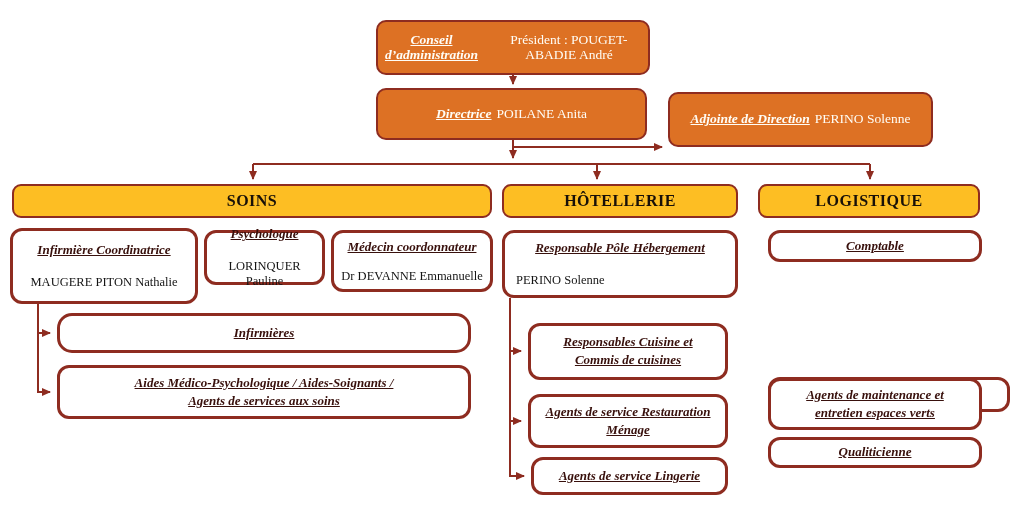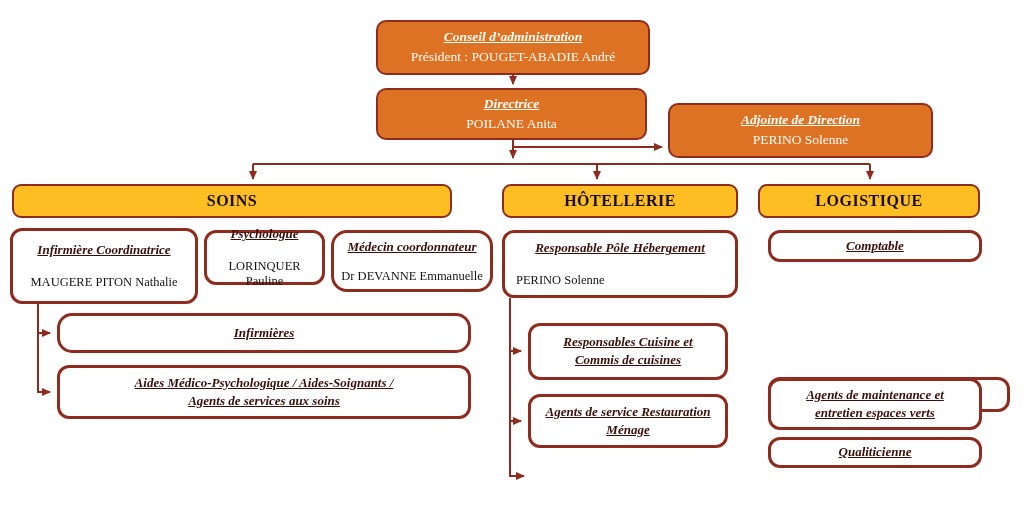--- a/index.html
+++ b/index.html
@@ -6,21 +6,21 @@
   .canvas{
     position:relative;width:1024px;height:518px;background:#ffffff;
     font-family:"Liberation Serif","DejaVu Serif",serif;overflow:hidden;
   }
   svg.connectors{position:absolute;left:0;top:0;z-index:0;pointer-events:none;}
   .obox{
     position:absolute;z-index:2;box-sizing:border-box;
     background:var(--orange,#DD7124);
     border:2px solid var(--line,#8E2C20);
     border-radius:10px;color:#FFFDF6;
-    display:flex;flex-direction:column;align-items:center;justify-content:center;
+    display:flex;flex-direction:row;align-items:center;justify-content:center;
     gap:5px;text-align:center;
   }
   .obox .t{font-weight:bold;font-style:italic;text-decoration:underline;font-size:13.5px;line-height:1.1;}
   .obox .n{font-size:13.5px;line-height:1.1;}
   .ybox{
     position:absolute;z-index:2;box-sizing:border-box;
     background:var(--yellow,#FDBE23);
     border:2.5px solid var(--line,#8E2C20);
     border-radius:9px;color:#181008;
     display:flex;align-items:center;justify-content:center;
@@ -73,41 +73,41 @@
   <div class="obox" style="left:376px;top:20px;width:274px;height:55px;">
     <span class="t">Conseil d’administration</span>
     <span class="n">Président : POUGET-ABADIE André</span>
   </div>
 
   <div class="obox" style="left:376px;top:88px;width:271px;height:52px;">
     <span class="t">Directrice</span>
     <span class="n">POILANE Anita</span>
   </div>
 
-  <div class="obox" style="left:668px;top:103px;width:265px;height:55px;">
+  <div class="obox" style="left:668px;top:92px;width:265px;height:55px;">
     <span class="t">Adjointe de Direction</span>
     <span class="n">PERINO Solenne</span>
   </div>
 
-  <div class="ybox" style="left:12px;top:184px;width:440px;height:34px;text-align:center;">SOINS</div>
+  <div class="ybox" style="left:12px;top:184px;width:480px;height:34px;text-align:center;">SOINS</div>
   <div class="ybox" style="left:502px;top:184px;width:236px;height:34px;">HÔTELLERIE</div>
   <div class="ybox" style="left:758px;top:184px;width:222px;height:34px;">LOGISTIQUE</div>
 
   <div class="wbox" style="left:10px;top:228px;width:188px;height:76px;">
     <span class="wtitle">Infirmière Coordinatrice</span>
     <span class="wname">MAUGERE PITON Nathalie</span>
   </div>
 
   <div class="wbox" style="left:204px;top:230px;width:121px;height:55px;">
     <span class="wtitle">Psychologue</span>
     <span class="wname">LORINQUER</span>
     <span class="wname" style="margin-top:-3px;">Pauline</span>
   </div>
 
-  <div class="wbox tight" style="left:331px;top:230px;width:162px;height:62px;border-radius:16px;">
+  <div class="wbox tight" style="left:331px;top:230px;width:162px;height:62px;">
     <span class="wtitle">Médecin coordonnateur</span>
     <span class="wname">Dr DEVANNE Emmanuelle</span>
   </div>
 
   <div class="wbox" style="left:57px;top:313px;width:414px;height:40px;border-radius:15px;">
     <span class="wtitle">Infirmières</span>
   </div>
 
   <div class="wbox tight" style="left:57px;top:365px;width:414px;height:54px;">
     <span class="wtitle">Aides Médico-Psychologique / Aides-Soignants /</span>
@@ -122,20 +122,23 @@
   <div class="wbox tight" style="left:528px;top:323px;width:200px;height:57px;">
     <span class="wtitle">Responsables Cuisine et</span>
     <span class="wtitle">Commis de cuisines</span>
   </div>
 
   <div class="wbox tight" style="left:528px;top:394px;width:200px;height:54px;">
     <span class="wtitle">Agents de service Restauration</span>
     <span class="wtitle">Ménage</span>
   </div>
 
+  <div class="wbox" style="left:531px;top:457px;width:197px;height:38px;">
+    <span class="wtitle">Agents de service Lingerie</span>
+  </div>
 
   <div class="wbox" style="left:768px;top:230px;width:214px;height:32px;">
     <span class="wtitle">Comptable</span>
   </div>
 
 
   <div class="wbox" style="left:768px;top:337px;width:242px;height:35px;margin-top:40px;">
     <span class="wtitle">Animateurs</span>
   </div>
 

